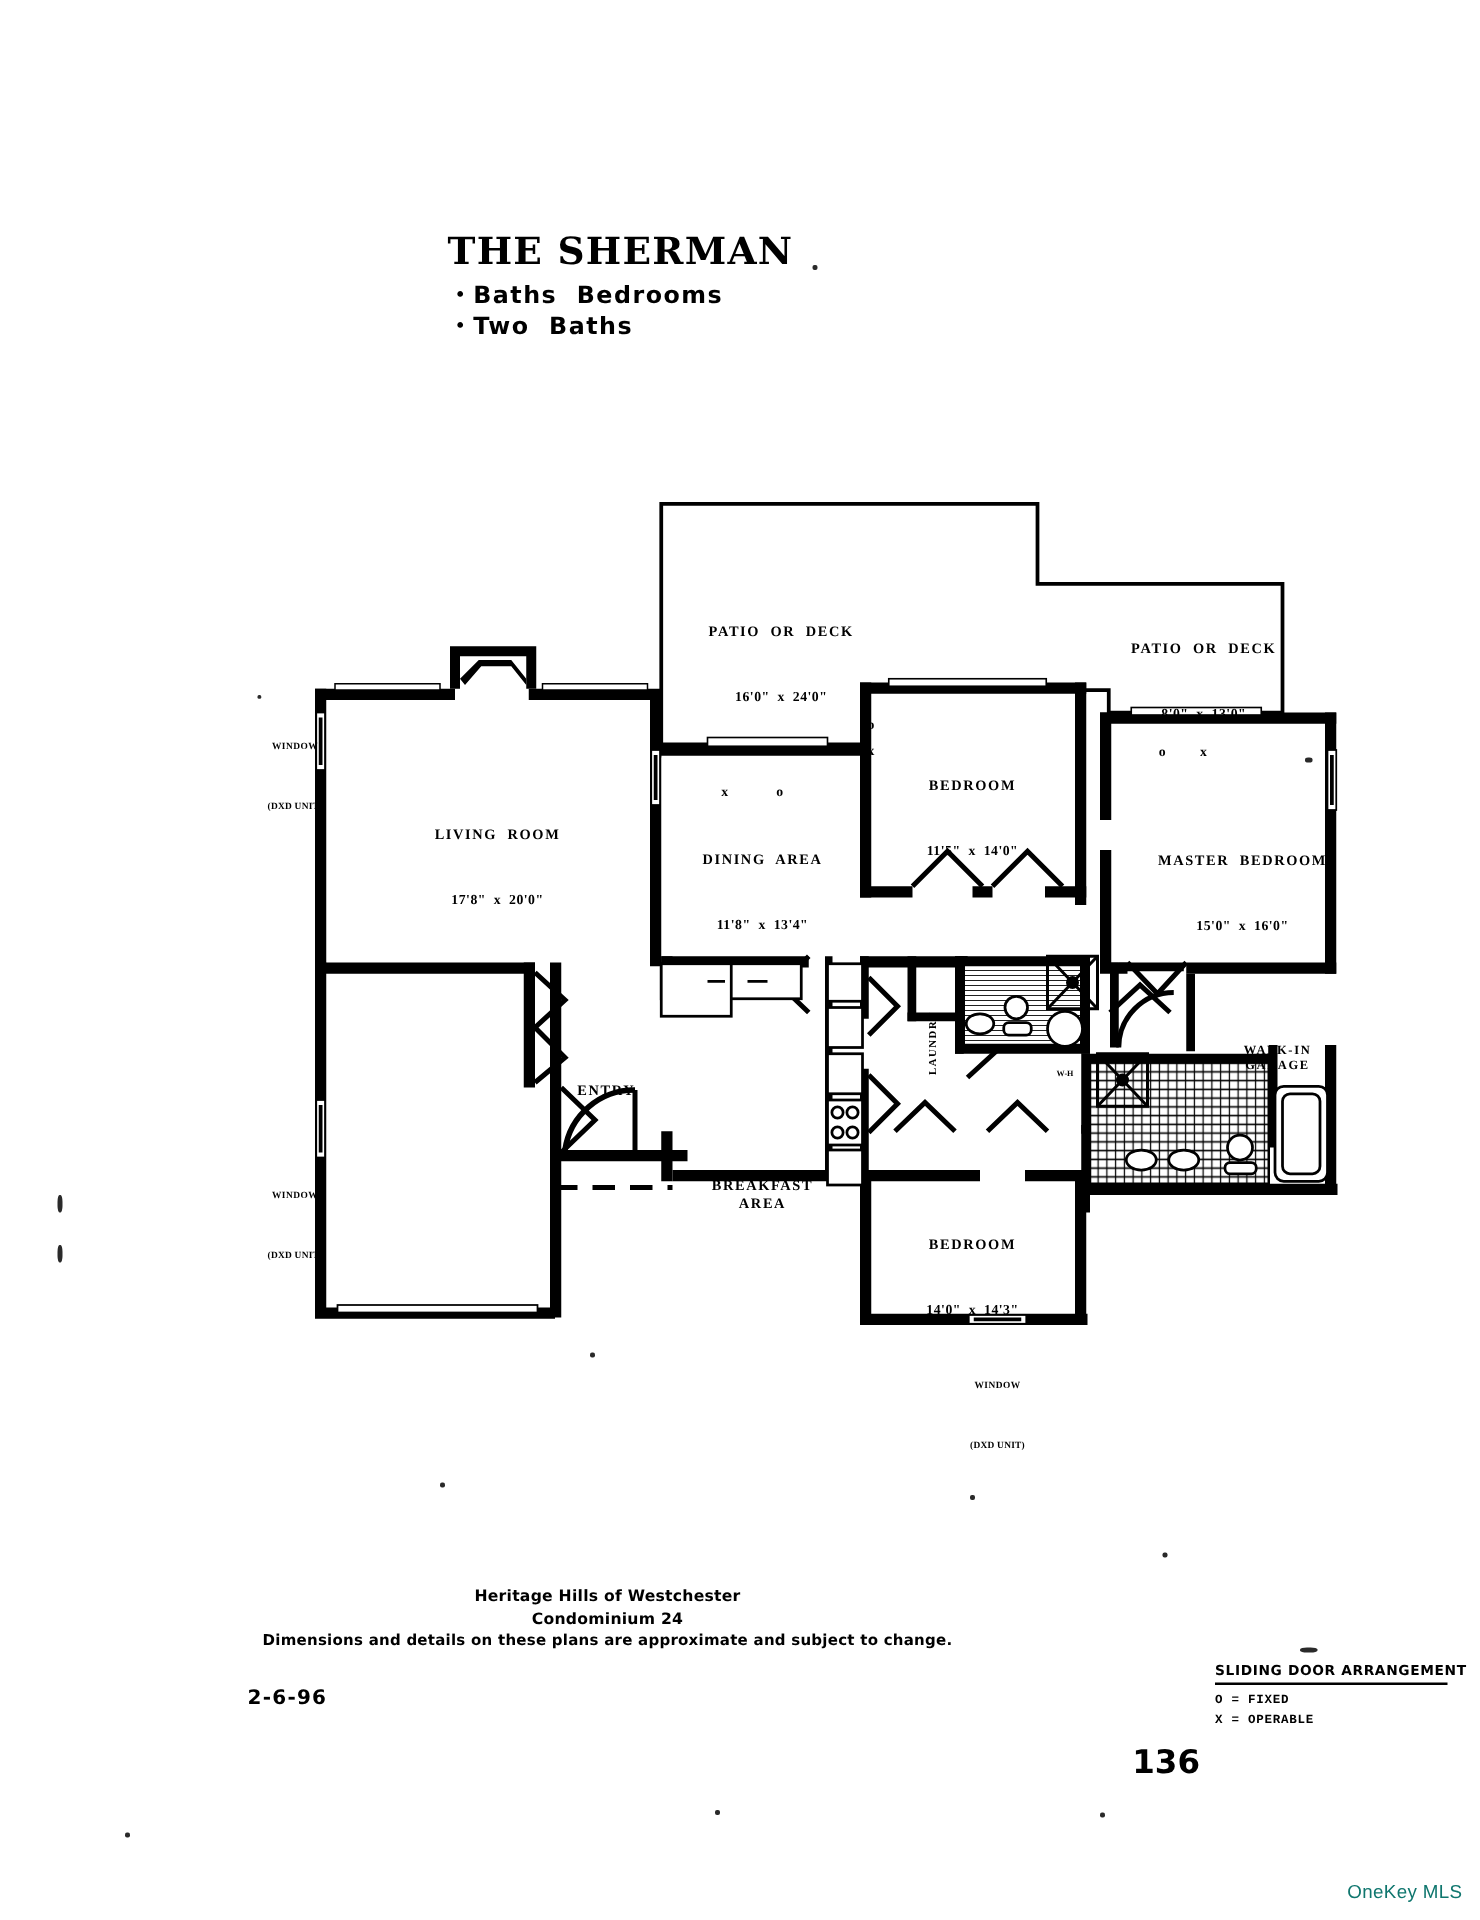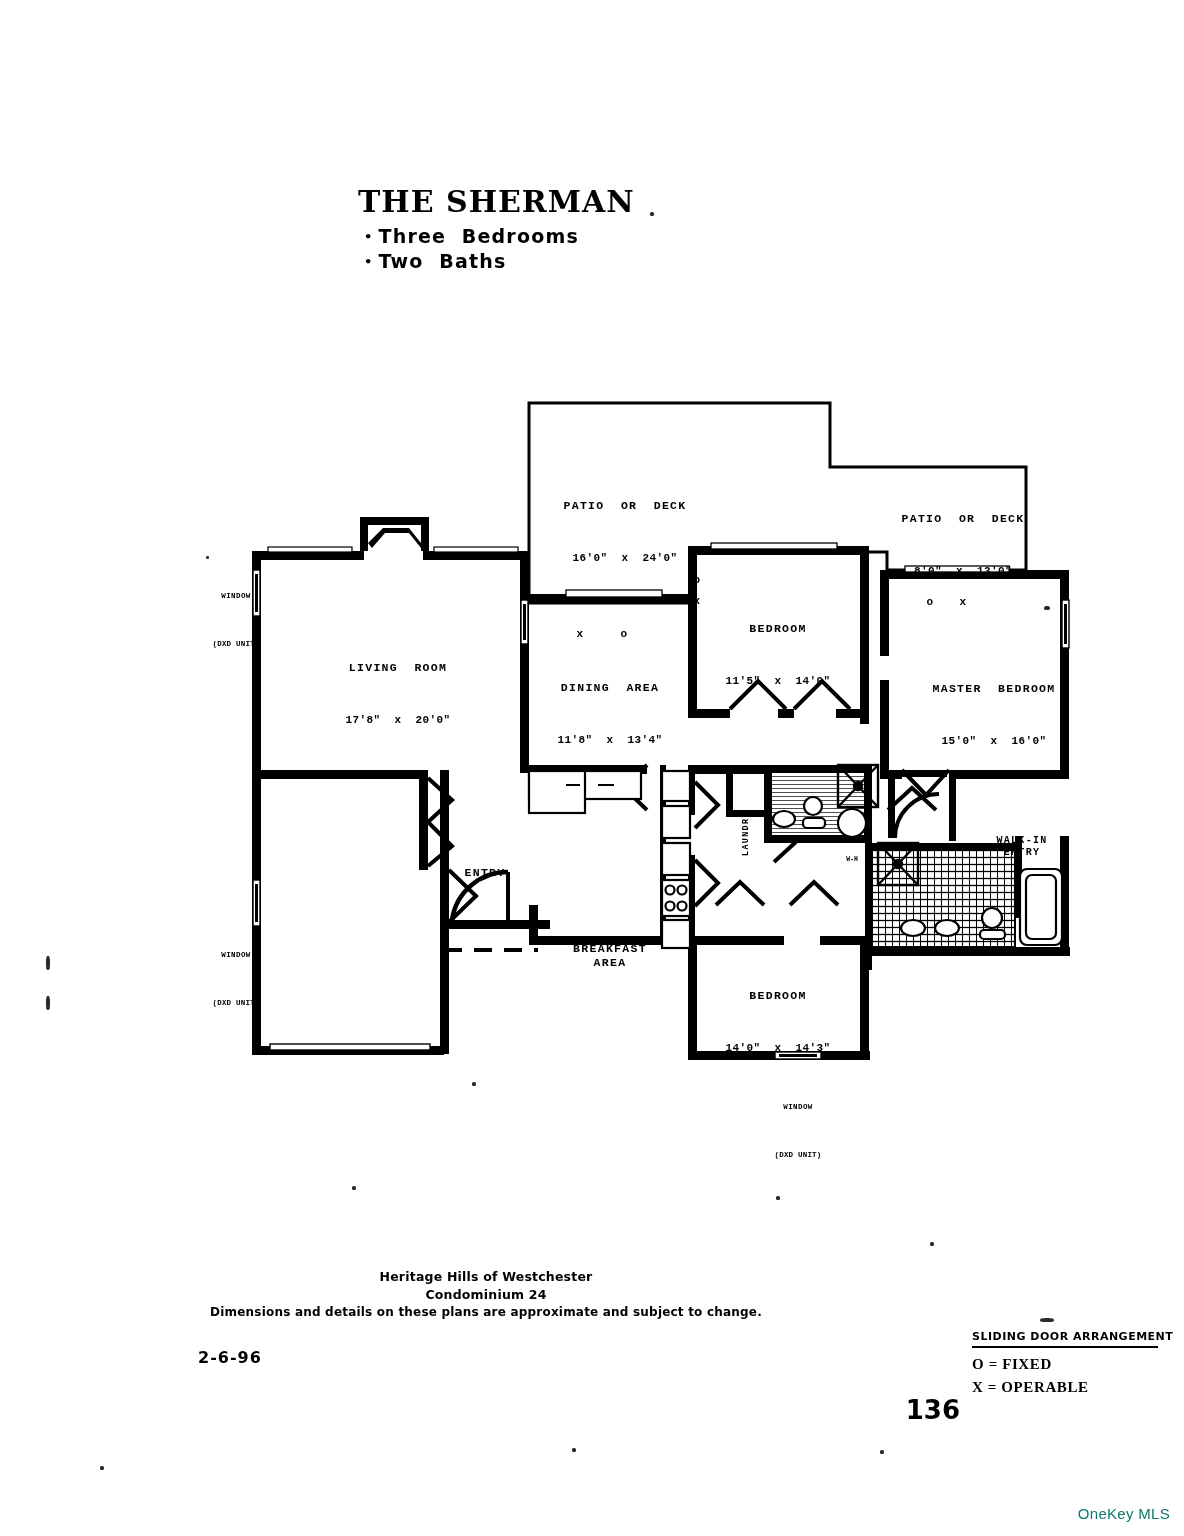--- a/index.html
+++ b/index.html
@@ -24,21 +24,21 @@
     white-space:pre;
   }
   .bullet-list li::before{content:"\2022";margin-right:5px;font-size:13px;vertical-align:2px;}
 
   
   #floorplan{position:absolute;left:0;top:0;width:1184px;height:1536px;}
 
   
   .lbl{
     position:absolute;text-align:center;
-    font-family:Liberation Mono, monospace;
+    font-family:Liberation Serif, serif;
     font-weight:bold;color:#000;
     white-space:pre;line-height:1.22;
     letter-spacing:0.6px;
   }
   .lbl .nm{display:block;font-size:11.5px;letter-spacing:1.3px;}
   .lbl .dim{display:block;font-size:11px;letter-spacing:0.4px;}
   .lbl.tiny .nm{font-size:7.5px;letter-spacing:0.4px;}
   .lbl.tiny .dim{font-size:7.5px;letter-spacing:0.2px;}
   .lbl.vert{
     writing-mode:vertical-rl;transform:rotate(180deg);
@@ -64,43 +64,43 @@
   }
 
   
   #legend{position:absolute;left:972px;top:1330px;width:192px;}
   #legend .ltitle{
     font-family:"DejaVu Sans",sans-serif;font-weight:bold;
     font-size:11px;letter-spacing:0.5px;white-space:nowrap;
   }
   #legend .lrule{border-top:2px solid #000;margin:3px 0 5px 0;width:186px;}
   #legend .lrow{
-    font-family:Liberation Serif, serif;font-weight:bold;
-    font-size:15px;letter-spacing:0.6px;line-height:1.55;white-space:nowrap;
+    font-family:Liberation Mono, monospace;font-weight:bold;
+    font-size:10px;letter-spacing:0.6px;line-height:1.55;white-space:nowrap;
   }
 
   
   #watermark{
     position:absolute;right:14px;bottom:14px;
     font-family:"Liberation Sans",sans-serif;
     font-size:15px;color:#0f766e;letter-spacing:0.3px;
   }
 
   
   .speck{position:absolute;background:#2a2a2a;border-radius:40%;}
 </style>
 </head>
 <body>
 
 <div class="page">
 
   <div id="title-block">
     <h1 id="plan-title">THE SHERMAN</h1>
     <ul class="bullet-list">
-      <li>Three  Bedrooms</li>
+      <li>Baths  Bedrooms</li>
       <li>Two  Baths</li>
     </ul>
   </div>
 
   <svg id="floorplan" viewBox="0 0 1184 1536">
     <defs>
       <pattern id="hatchClosetV" width="6" height="4" patternUnits="userSpaceOnUse">
         <rect width="6" height="4" fill="#fff"></rect>
         <path d="M0 0 H6" stroke="#000" stroke-width="1.4"></path>
       </pattern>
@@ -339,21 +339,21 @@
   <div class="lbl" style="left:430px;top:827px;width:110px;">
     <span class="nm">ENTRY</span>
   </div>
 
   <div class="lbl vert" style="left:702px;top:795px;height:78px;">
     <span class="nm">LAUNDRY</span>
   </div>
 
   <div class="lbl" style="left:962px;top:796px;width:120px;">
     <span class="nm" style="white-space:pre-line;font-size:10px;">WALK-IN
-ENTRY</span>
+GARAGE</span>
   </div>
 
 
   <div class="lbl" style="left:672px;top:950px;width:212px;">
     <span class="nm">BEDROOM</span>
     <span class="dim">14'0"  x  14'3"</span>
   </div>
 
   <div class="lbl tiny" style="left:180px;top:553px;width:112px;">
     <span class="nm">WINDOW</span>

